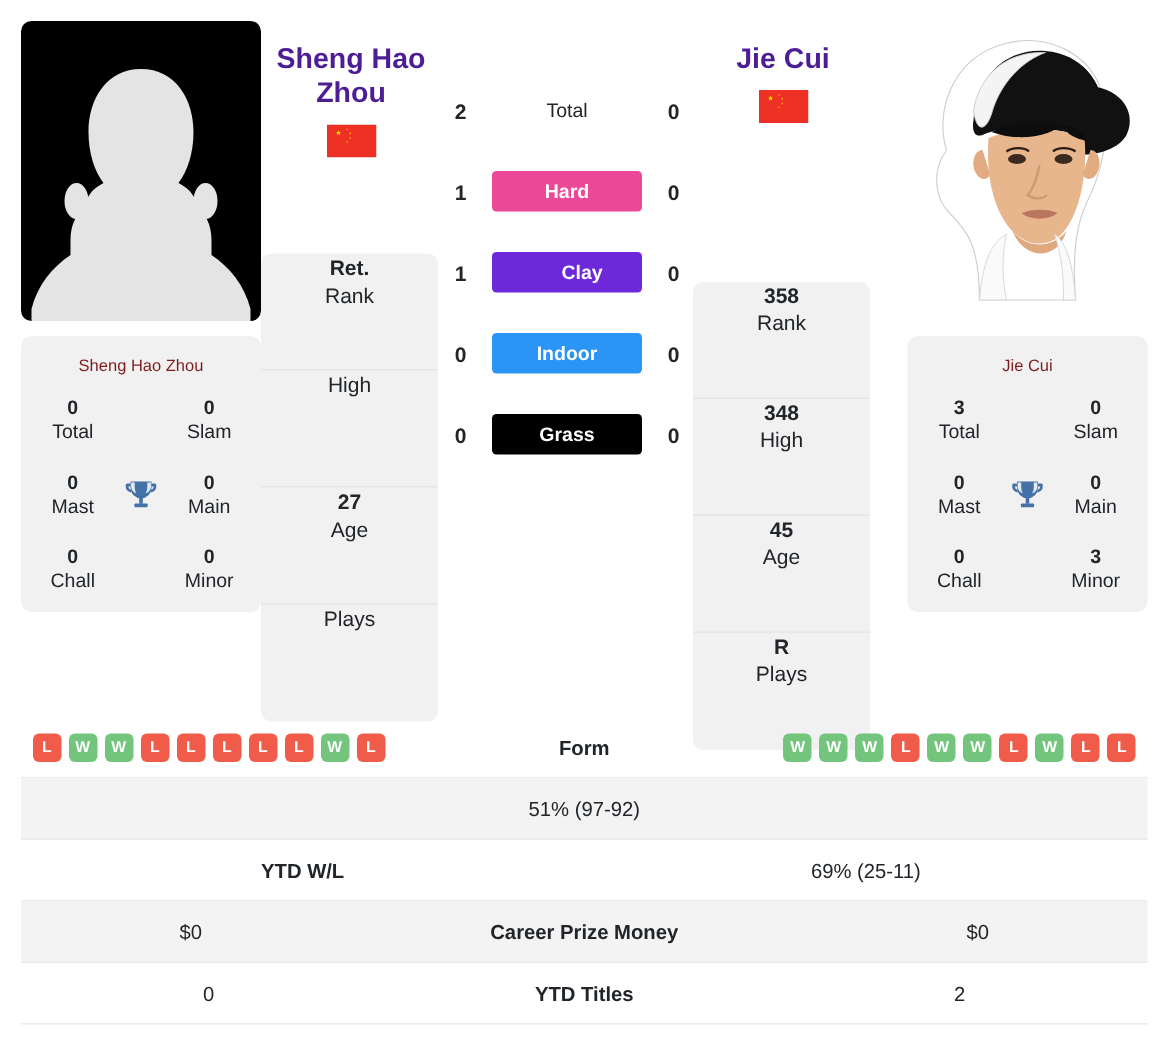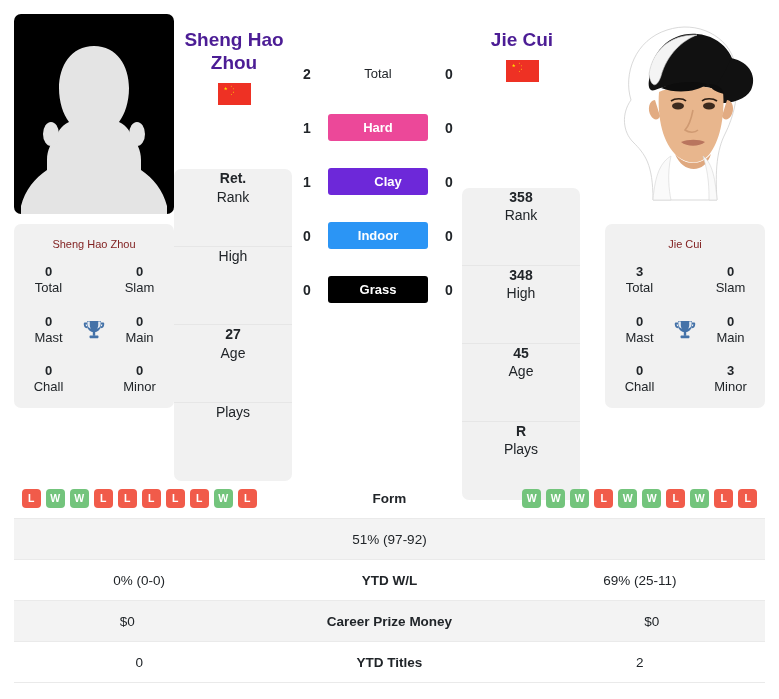--- a/index.html
+++ b/index.html
@@ -420,21 +420,20 @@
             <div class="badge L">L</div>
           </div>
       </div>
     </div>
 
     <div class="trow shaded">
       <div class="col">51% (97-92)</div>
     </div>
 
     <div class="trow">
-      <div class="col">0% (0-0)</div>
       <div class="col mid">YTD W/L</div>
       <div class="col">69% (25-11)</div>
     </div>
 
     <div class="trow shaded">
       <div class="col">$0</div>
       <div class="col mid">Career Prize Money</div>
       <div class="col">$0</div>
     </div>
 

